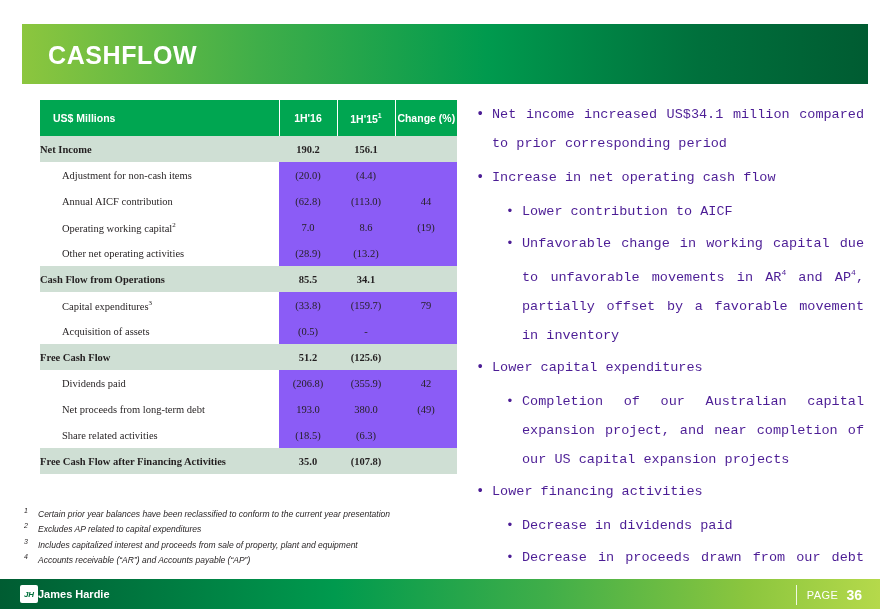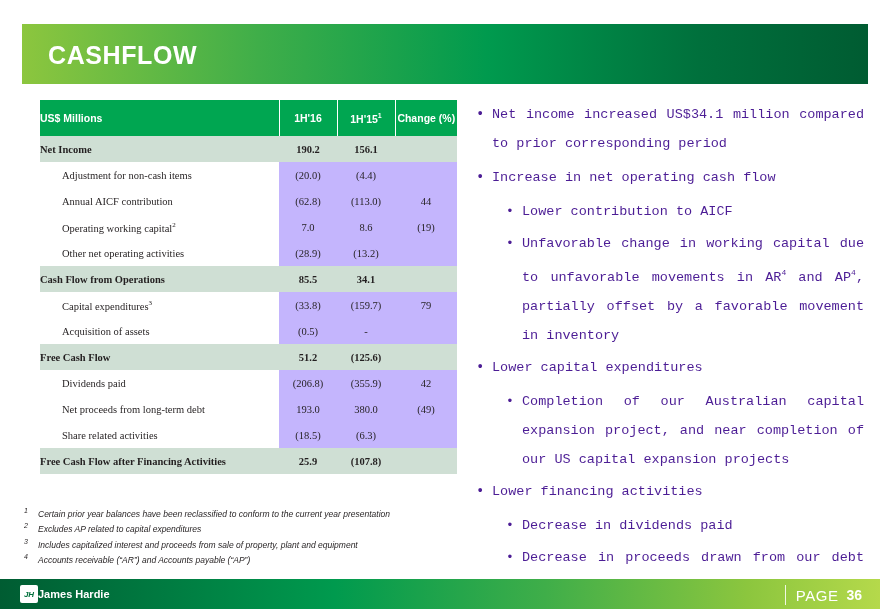--- a/index.html
+++ b/index.html
@@ -64,21 +64,21 @@
     background: #00a651;
     color: #ffffff;
     font-size: 10.5px;
     font-weight: bold;
     height: 36px;
     text-align: center;
     border-right: 1px solid #ffffff;
   }
   thead th.h-label {
     text-align: left;
-    padding-left: 0;
+    padding-left: 13px;
   }
   thead th:last-child { border-right: none; }
 
   tbody tr { height: 26px; }
   tbody td {
     font-size: 10.5px;
     color: #231f20;
     height: 26px;
     font-family: Liberation Serif, serif;
   }
@@ -89,21 +89,21 @@
   td.lbl.indent { padding-left: 22px; }
   td.num {
     text-align: center;
   }
   tr.bold td {
     font-weight: bold;
     background: #cfdfd4;
   }
   tr.bold td.lbl { font-weight: bold; }
   tr.plain td { background: #ffffff; }
-  tr.plain td.num { background: #c4b5fd; }
+  tr.plain td.num { background: #8b5cf6; }
   .sup {
     font-size: 7px;
     vertical-align: super;
   }
 
   
   .footnotes {
     position: absolute;
     left: 24px;
     top: 505px;
@@ -212,21 +212,21 @@
     bottom: 4px;
     display: flex;
     align-items: center;
     gap: 8px;
     border-left: 1px solid rgba(255,255,255,0.85);
     padding-left: 10px;
     height: 20px;
   }
   .page-label {
     color: #ffffff;
-    font-size: 15px;
+    font-size: 11px;
     letter-spacing: 0.5px;
   }
   .page-num {
     color: #ffffff;
     font-size: 14px;
     font-weight: bold;
   }
 </style>
 </head>
 <body>
@@ -320,21 +320,21 @@
             <td class="num">(49)</td>
           </tr>
           <tr class="plain">
             <td class="lbl indent">Share related activities</td>
             <td class="num">(18.5)</td>
             <td class="num">(6.3)</td>
             <td class="num"></td>
           </tr>
           <tr class="bold">
             <td class="lbl">Free Cash Flow after Financing Activities</td>
-            <td class="num">25.9</td>
+            <td class="num">35.0</td>
             <td class="num">(107.8)</td>
             <td class="num"></td>
           </tr>
         </tbody>
     </table>
   </div>
 
   <div class="footnotes">
       <div><span class="fn-num">1</span><span>Certain prior year balances have been reclassified to conform to the current year presentation</span></div>
       <div><span class="fn-num">2</span><span>Excludes AP related to capital expenditures</span></div>

